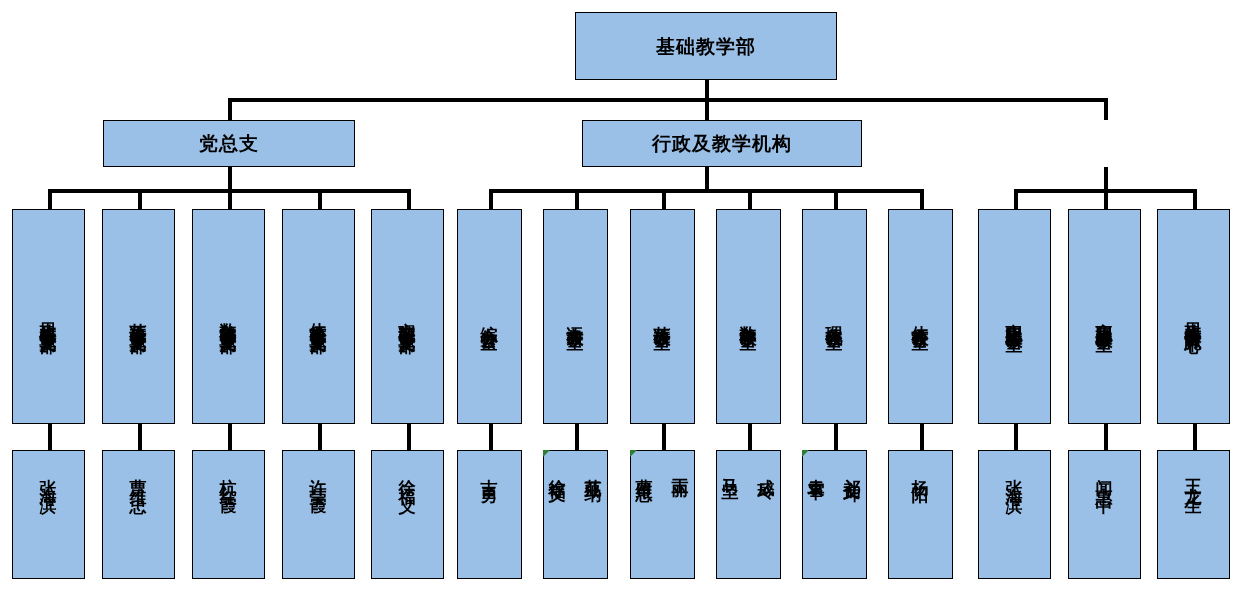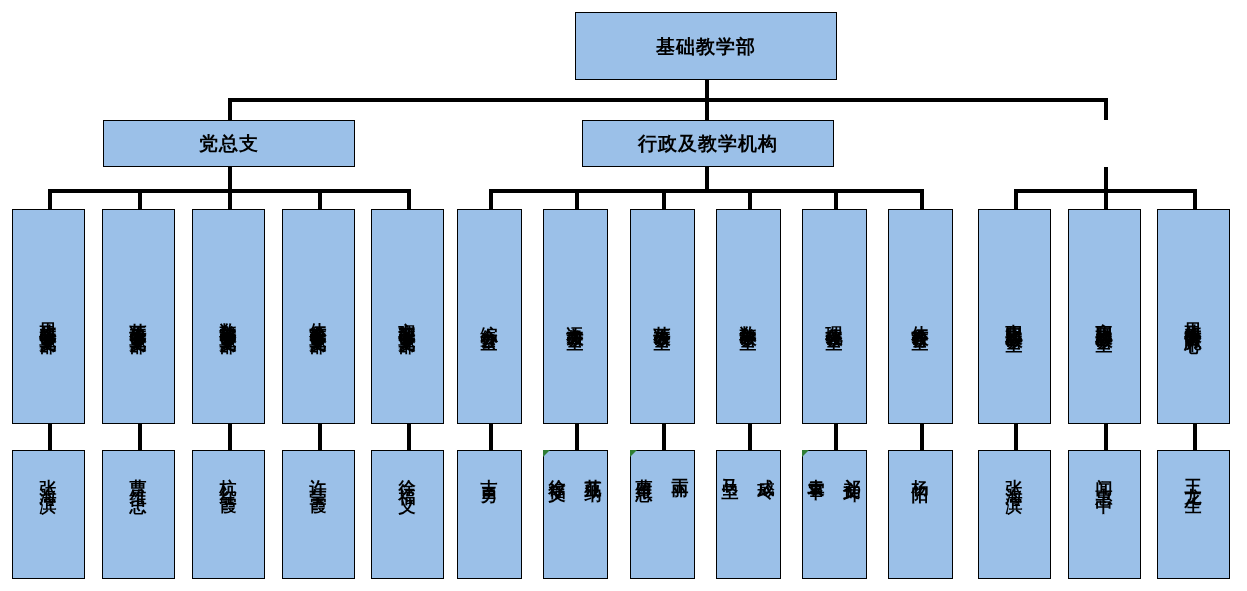--- a/index.html
+++ b/index.html
@@ -160,21 +160,21 @@
     <div class="vline" style="left:1193px; top:424px; height:26px;"></div>
   </div>
 
   <div class="node horiz" style="left:103px; top:120px; width:252px; height:47px;">
     <span class="label">党总支</span>
   </div>
 
   <div class="node horiz" style="left:575px; top:12px; width:262px; height:68px;">
     <span class="label">基础教学部</span>
   </div>
-  <div class="node horiz" style="left:582px; top:120px; width:252px; height:47px;">
+  <div class="node horiz" style="left:582px; top:120px; width:280px; height:47px;">
     <span class="label">行政及教学机构</span>
   </div>
 
   <div class="node vert" style="left:12px;   top:209px; width:73px; height:215px;">
     <span class="label">思政教研室党支部</span>
     </div>
   <div class="node vert" style="left:102px;  top:209px; width:73px; height:215px;">
     <span class="label">英语教研室党支部</span>
     </div>
   <div class="node vert" style="left:192px;  top:209px; width:73px; height:215px;">

